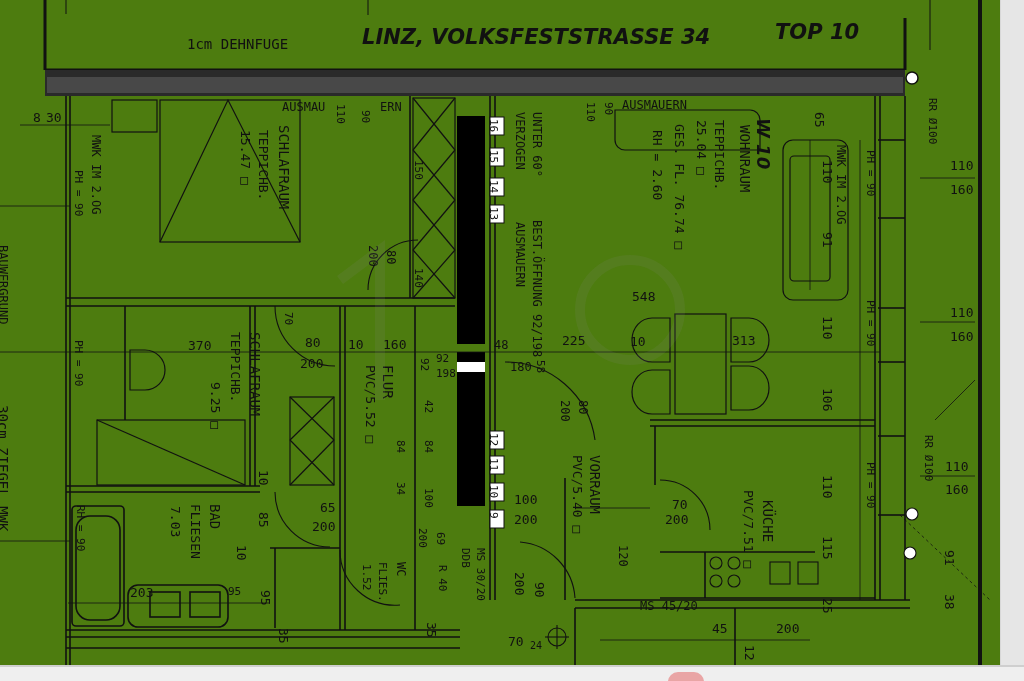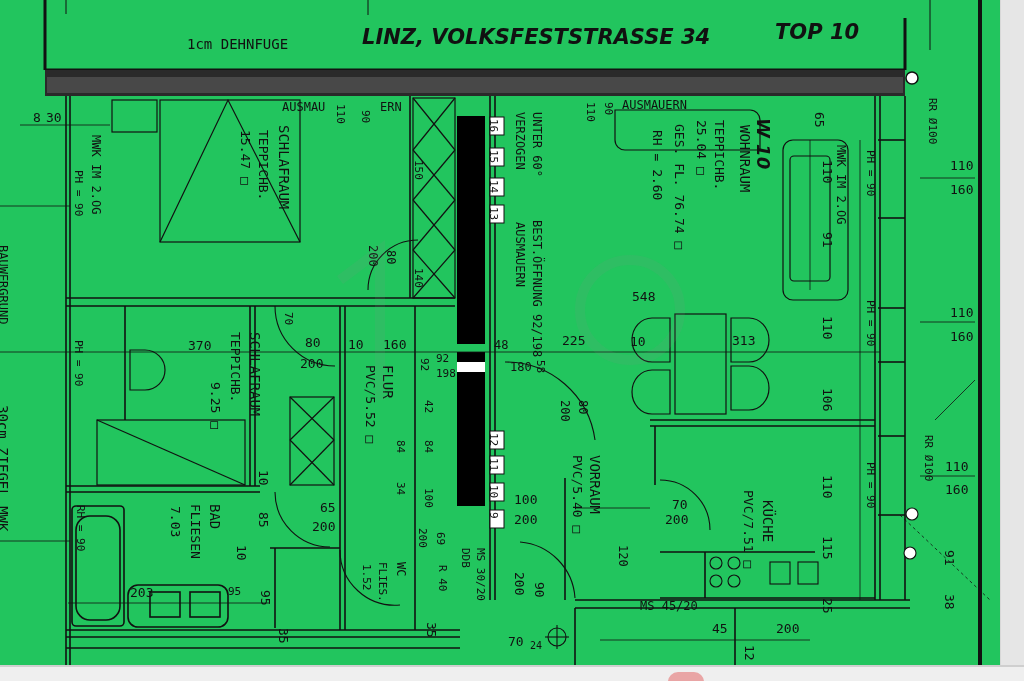--- a/index.html
+++ b/index.html
@@ -1,18 +1,18 @@
 <!DOCTYPE html>
 <html><head>
 <meta charset="utf-8">
 <style>
   html,body{margin:0;padding:0;background:#e9e9e9;}
   body{width:1024px;height:681px;overflow:hidden;position:relative;font-family:"DejaVu Sans",sans-serif;}
   #viewer{position:absolute;left:0;top:0;width:1024px;height:681px;background:#e9e9e9;}
-  #canvas{position:absolute;left:0;top:0;width:1000px;height:665px;background:#22c55e;overflow:hidden;}
+  #canvas{position:absolute;left:0;top:0;width:1000px;height:665px;background:#4d7c0f;overflow:hidden;}
   #plan{position:absolute;left:0;top:0;}
   .t{font-family:"DejaVu Sans Mono",monospace;fill:#111;}
   .hw{font-family:"DejaVu Sans",sans-serif;font-style:italic;font-weight:bold;fill:#111;}
   #right-gutter{position:absolute;left:1000px;top:0;width:24px;height:665px;background:#e6e6e6;border-left:1px solid #d8d8d8;}
   #bottom-bar{position:absolute;left:0;top:665px;width:1024px;height:16px;background:#efefef;border-top:2px solid #cfcfcf;}
   #bottom-bar .marker{position:absolute;left:668px;top:5px;width:36px;height:11px;background:#e9a5a5;border-radius:10px 10px 0 0;}
   svg text{dominant-baseline:middle;}
 </style>
 </head>
 <body>

